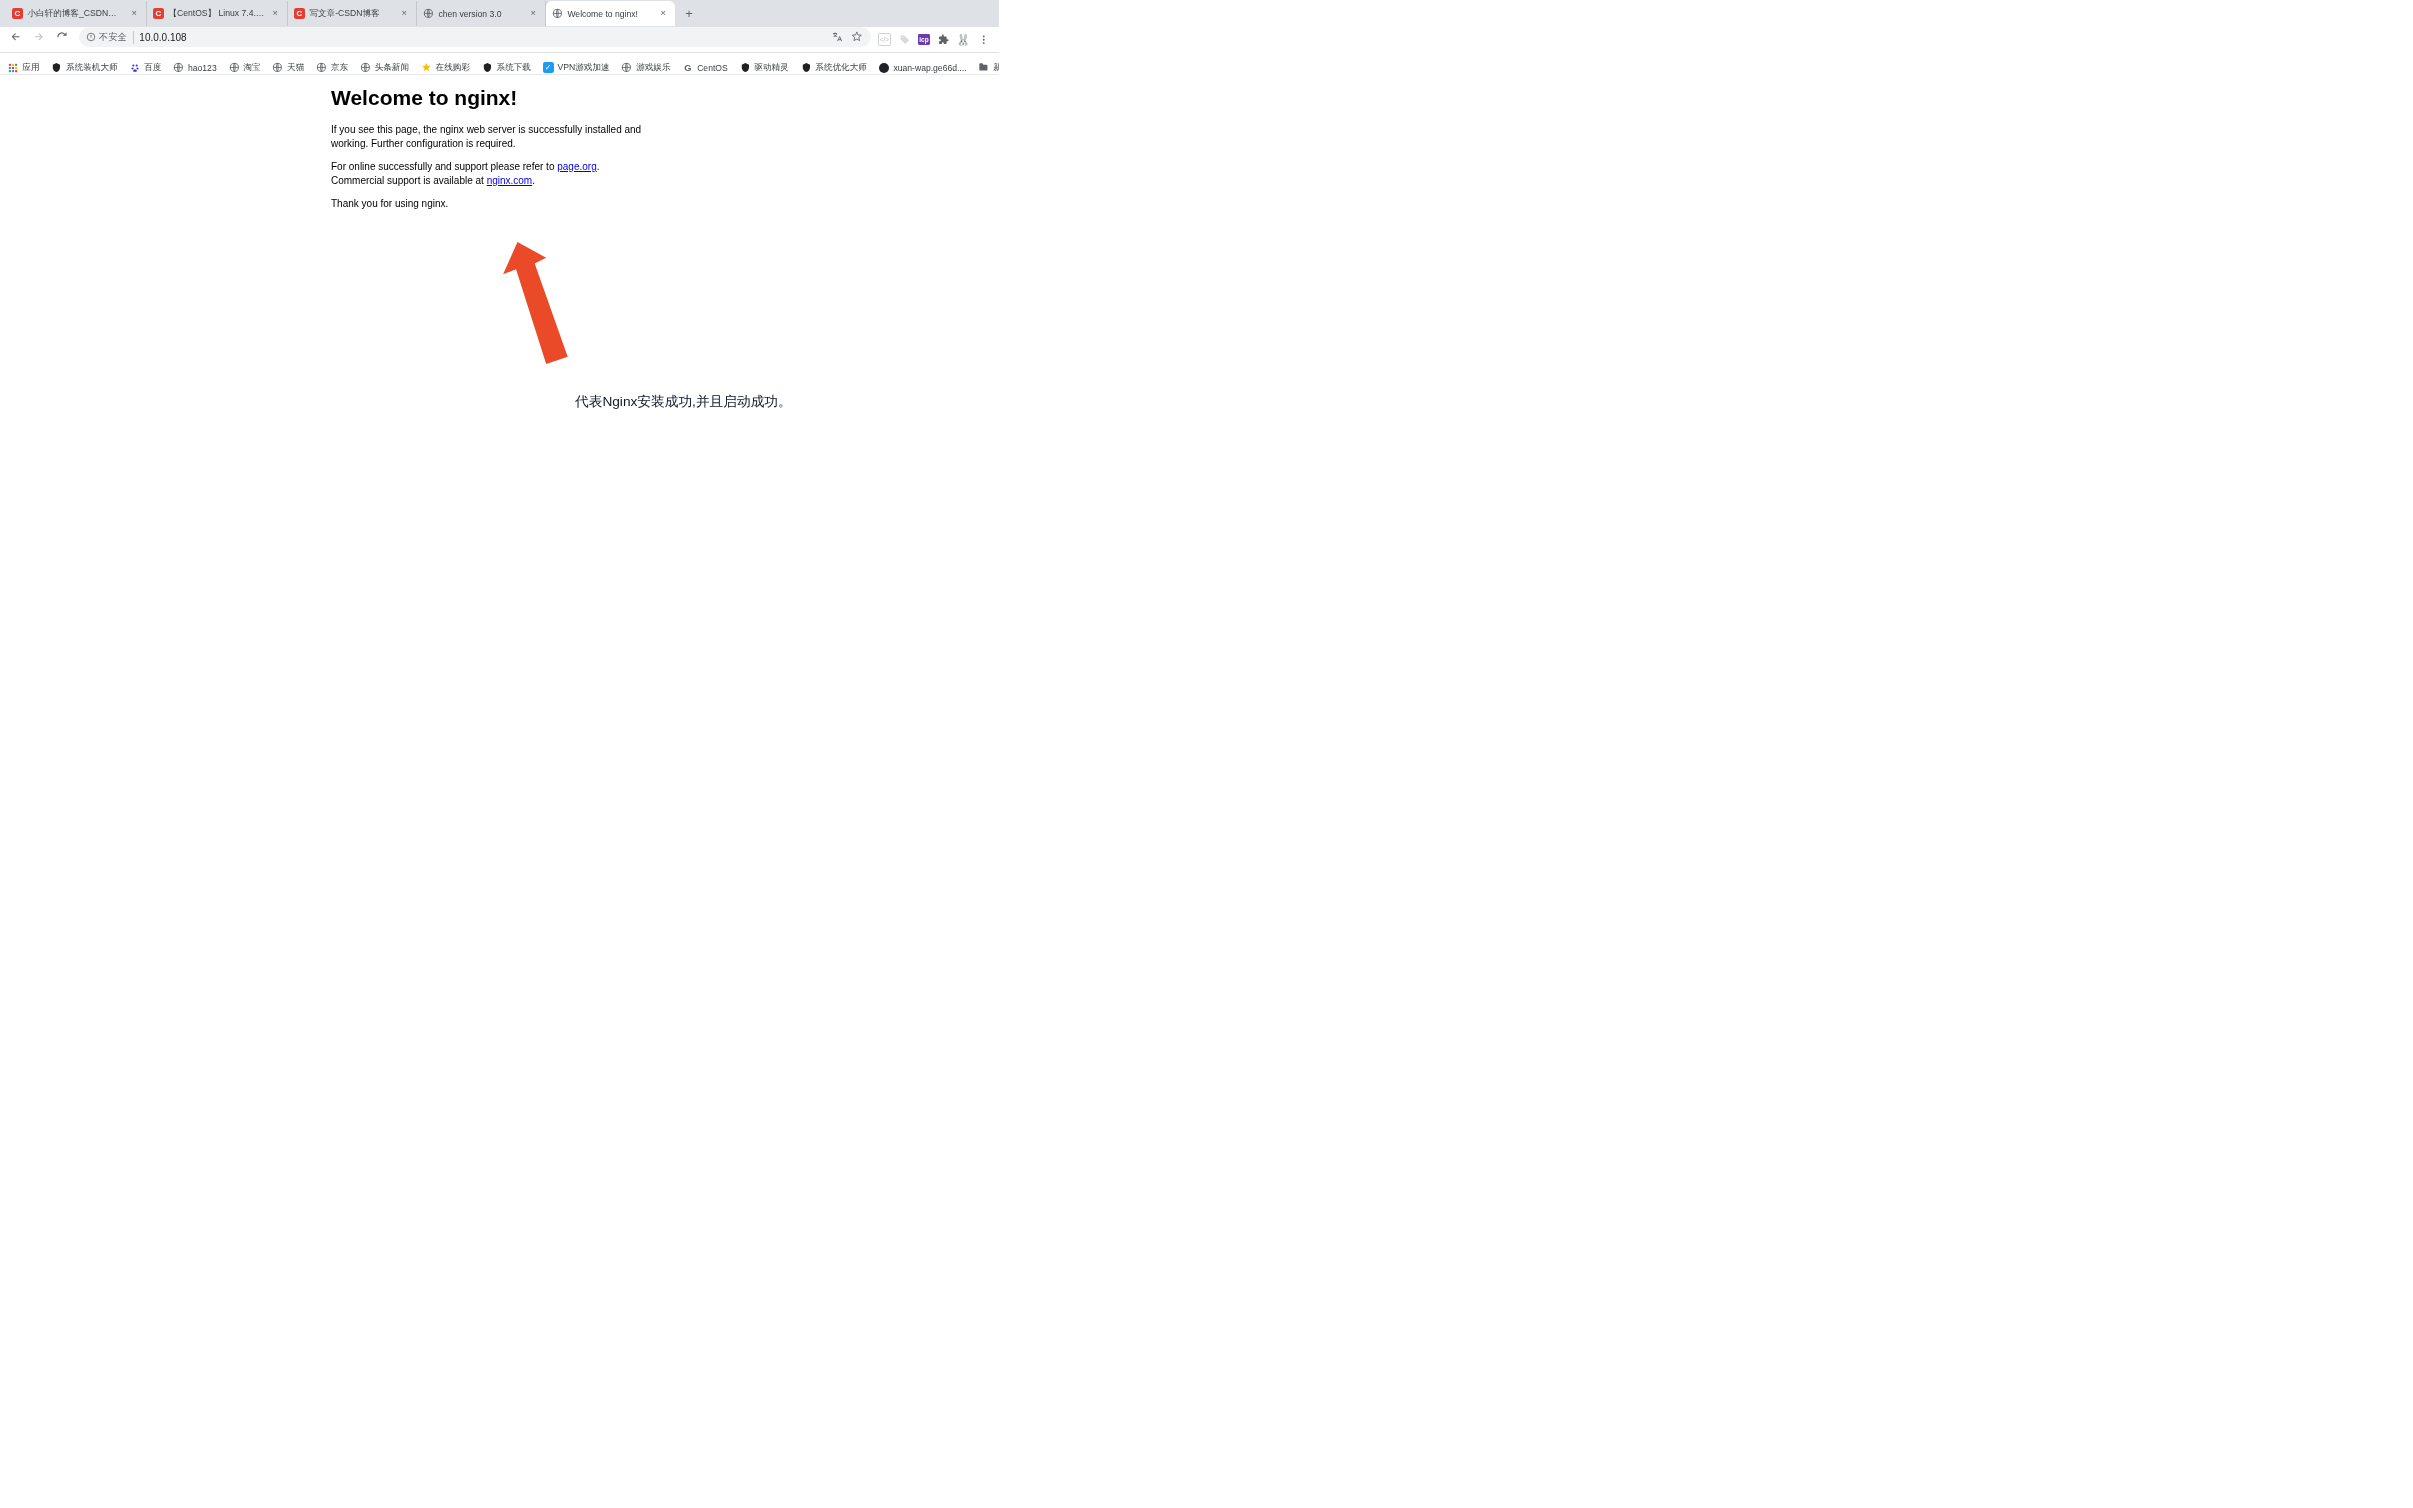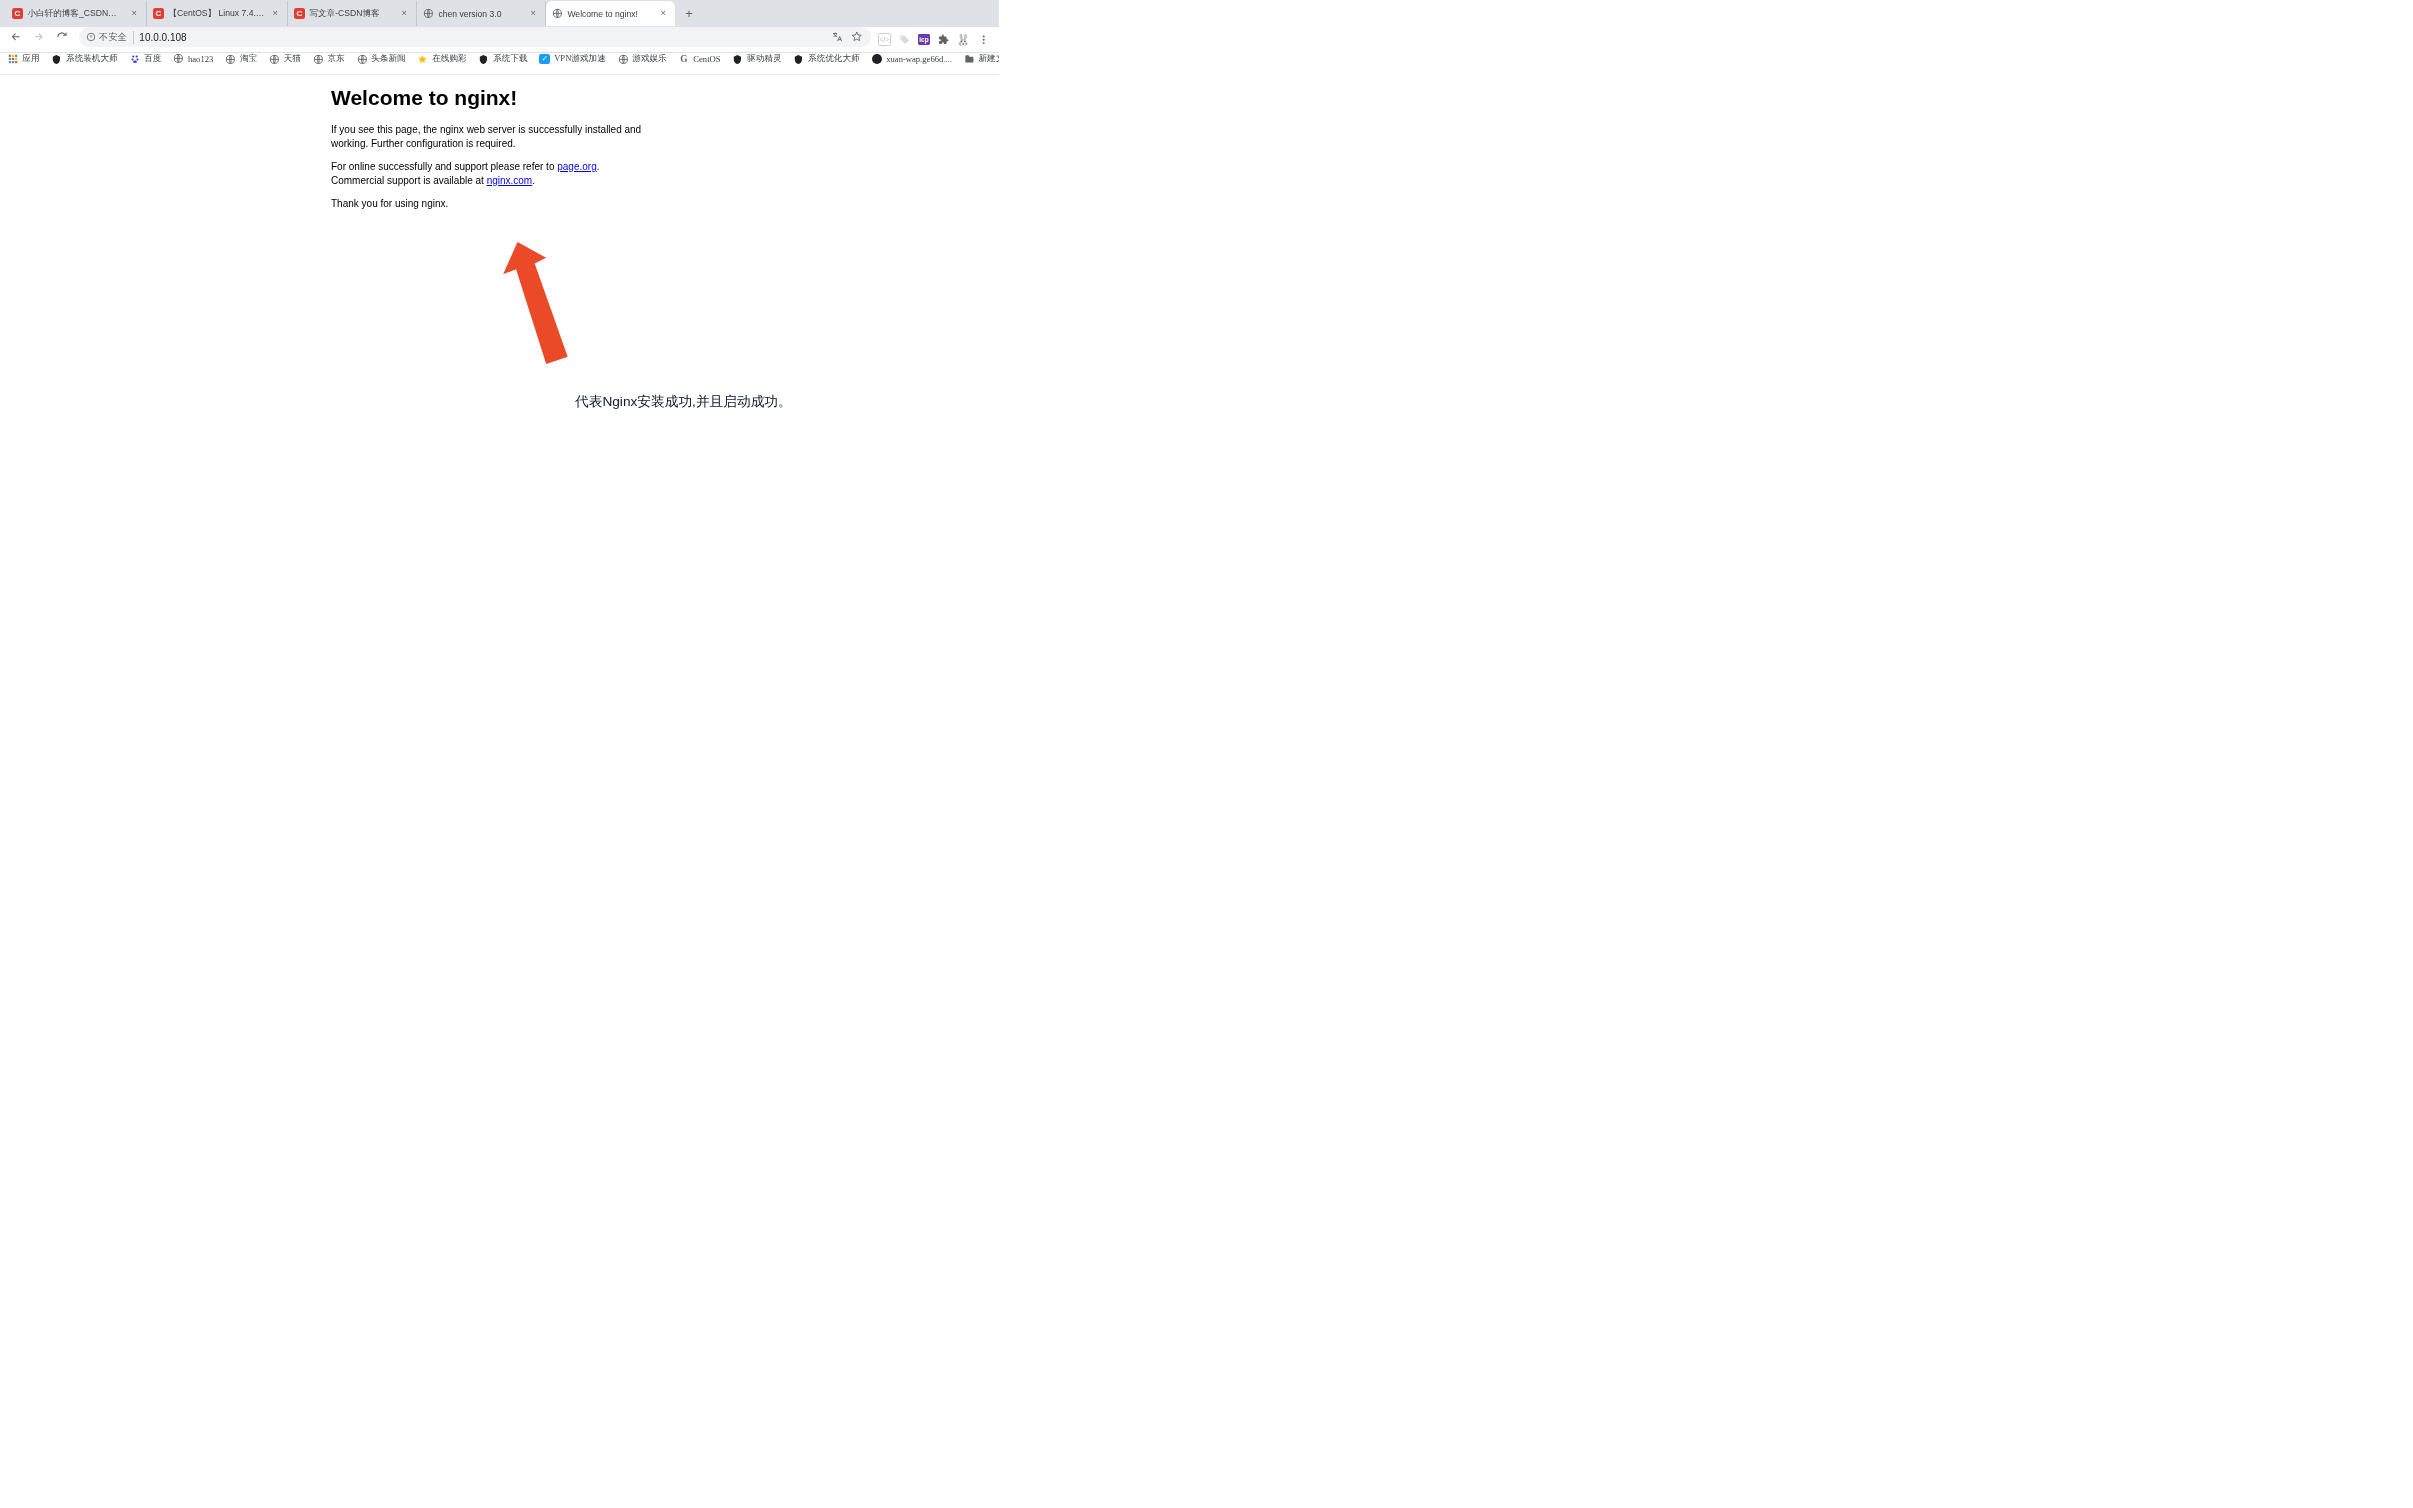--- a/index.html
+++ b/index.html
@@ -84,30 +84,29 @@
       border-right: 0.7px solid #c8c8c8;
     }
     .url-text { color: #202124; font-size: 10px; }
     .omnibox-right { margin-left: auto; display:flex; gap:7.2px; align-items:center; color:#5f6368; }
     .toolbar-right { display: flex; align-items: center; gap: 7.2px; padding-right: 2.9px; color:#5f6368; }
     .ext-icon { width:13px; height:13px; display:flex; align-items:center; justify-content:center; font-size:8.6px; }
 
     
     .bookmarks-bar {
       display: flex;
-      align-items: flex-start;
+      align-items: flex-end;
       height: 21.6px;
       background: #fff;
       padding: 0 7.2px;
       gap: 11.5px;
       border-bottom: 0.7px solid #e8e9ea;
       font-size: 8.6px;
       color: #3c4043;
       overflow: hidden;
-      font-family: Liberation Serif, serif;
     }
     .bm {
       display: flex; align-items: center; gap: 3.6px;
       cursor: pointer; white-space: nowrap;
     }
     .bm-icon { width:11.5px; height:11.5px; display:flex; align-items:center; justify-content:center; font-size:9.3px; }
 
     
     .page {
       padding: 11.5px 0 0 0;

